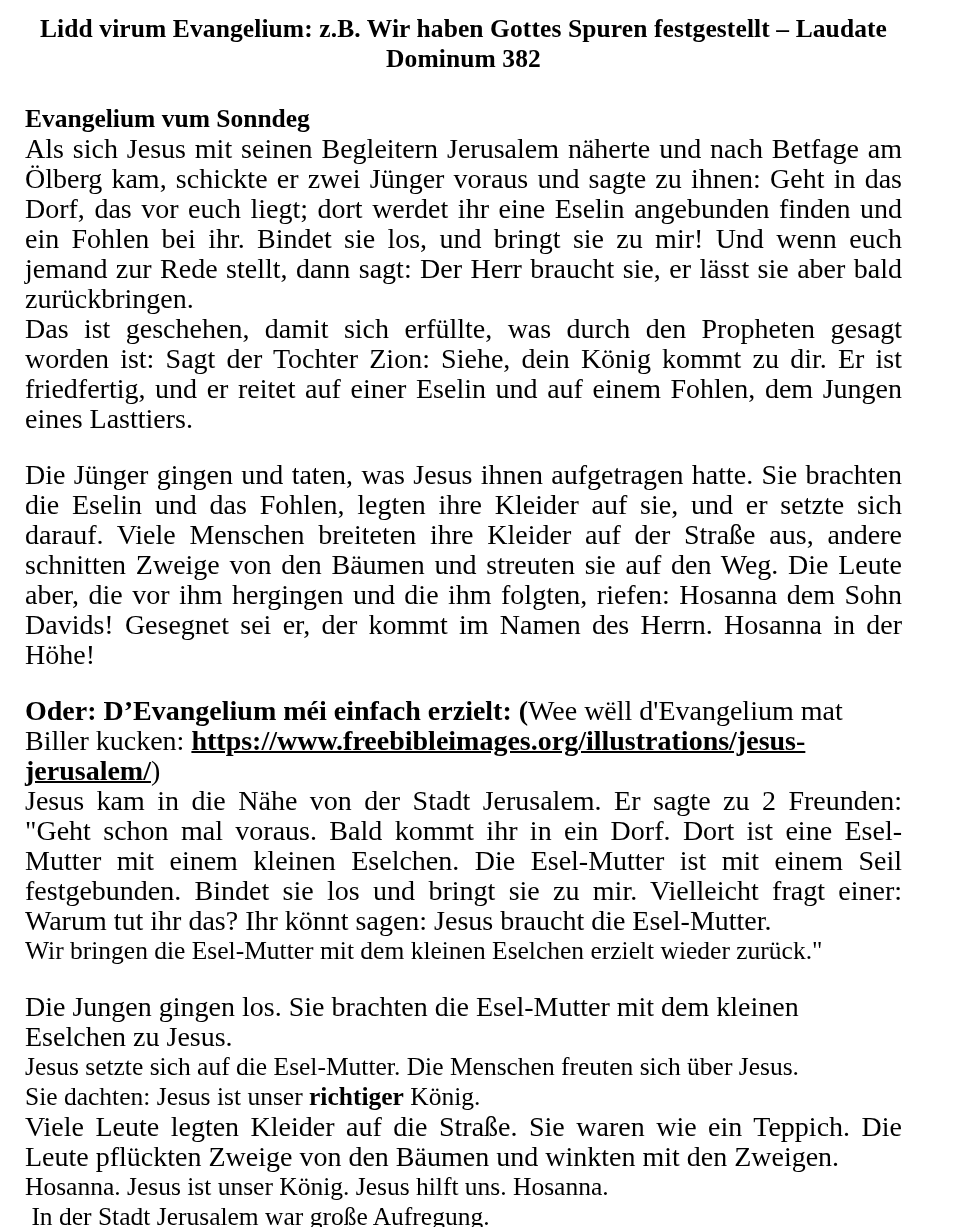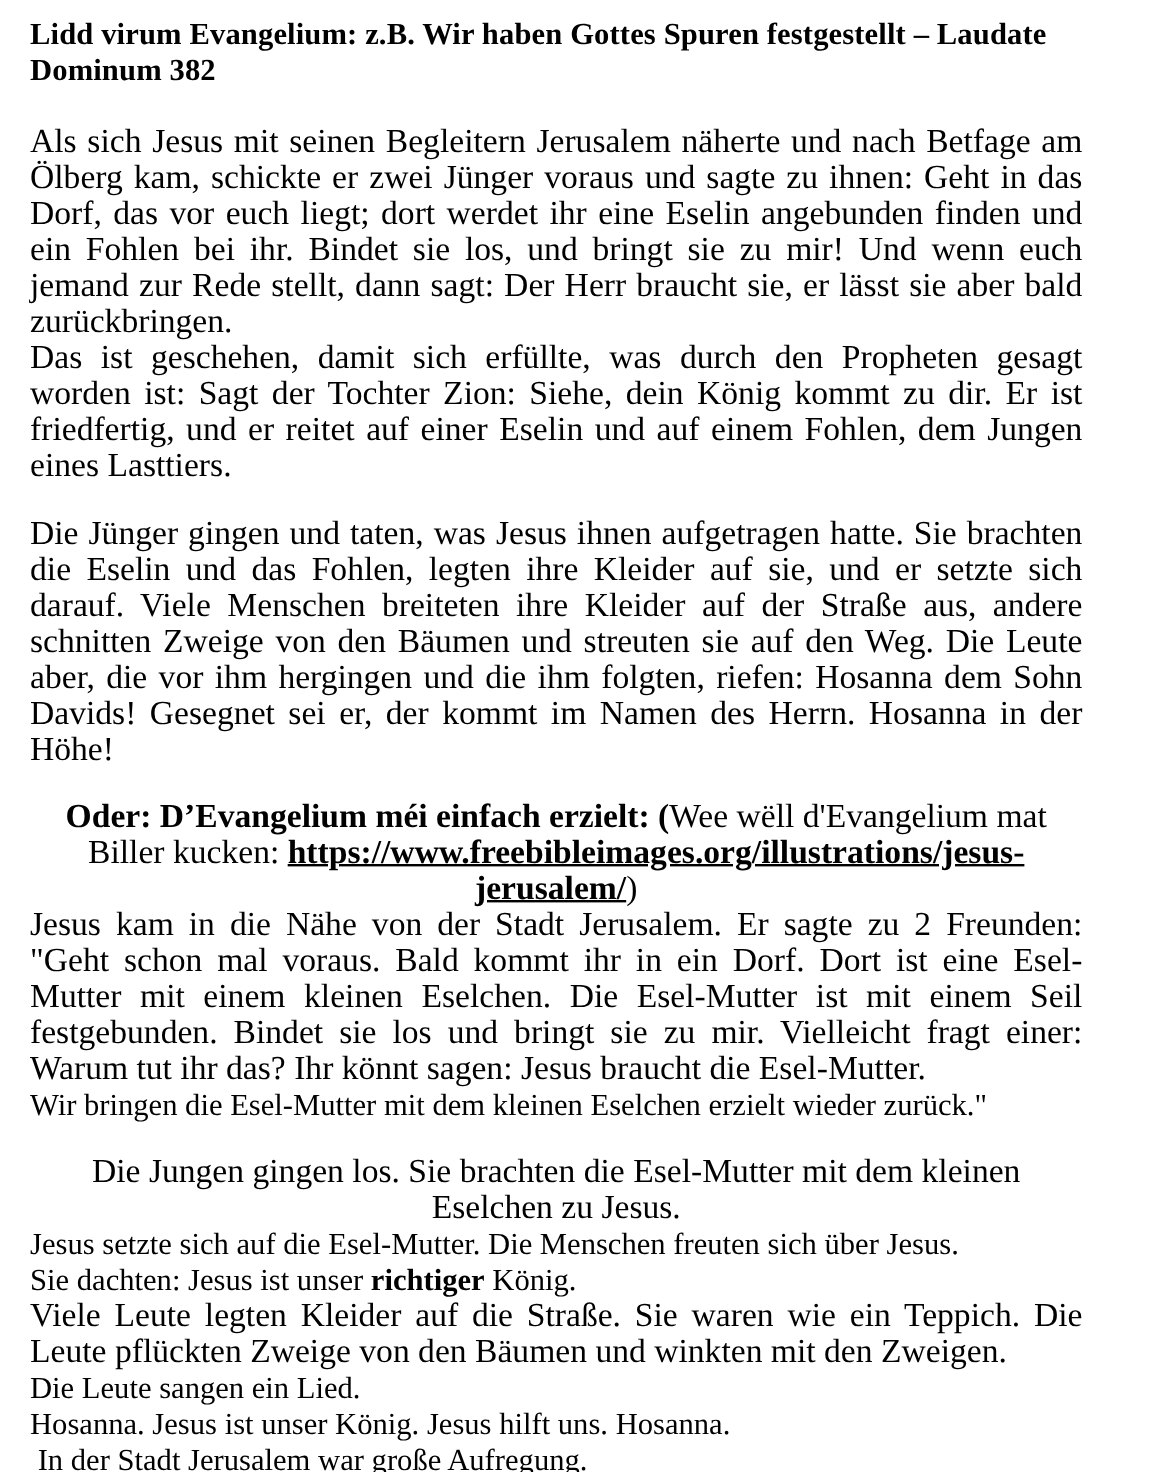--- a/index.html
+++ b/index.html
@@ -18,41 +18,41 @@
   .page {
     box-sizing: border-box;
     width: 962px;
     height: 1227px;
     padding: 14px 60px 0 25px;
   }
   .doc-title {
     font-size: 25.5px;
     font-weight: bold;
     line-height: 29.5px;
-    text-align: left;
+    text-align: center;
     margin: 0 0 2px 0;
     letter-spacing: 0.1px;
   }
   .spacer-sm { height: 29px; }
   .spacer-xs { height: 26px; }
   .section-heading {
     font-size: 25.5px;
     font-weight: bold;
     line-height: 30px;
     margin: 0;
   }
   p.body {
     font-size: 28px;
     line-height: 30px;
     margin: 0;
     text-align: justify;
     text-justify: inter-word;
     hyphens: none;
   }
-  p.body.left { text-align: center; }
+  p.body.left { text-align: left; }
   .line {
     font-size: 25.5px;
     line-height: 30px;
     margin: 0;
     text-align: left;
     white-space: pre-wrap;
   }
   .b { font-weight: bold; }
   .url-link {
     font-weight: bold;
@@ -63,20 +63,21 @@
 </style>
 </head>
 <body>
 
 <div class="page">
 
   <h1 class="doc-title">Lidd virum Evangelium: z.B. Wir haben Gottes Spuren festgestellt – Laudate Dominum 382</h1>
 
   <div class="spacer-sm"></div>
 
+  <div class="section-heading">Evangelium vum Sonndeg</div>
 
 
   <p class="body">Als sich Jesus mit seinen Begleitern Jerusalem näherte und nach Betfage am Ölberg kam, schickte er zwei Jünger voraus und sagte zu ihnen: Geht in das Dorf, das vor euch liegt; dort werdet ihr eine Eselin angebunden finden und ein Fohlen bei ihr. Bindet sie los, und bringt sie zu mir! Und wenn euch jemand zur Rede stellt, dann sagt: Der Herr braucht sie, er lässt sie aber bald zurückbringen.</p>
 
   <p class="body">Das ist geschehen, damit sich erfüllte, was durch den Propheten gesagt worden ist: Sagt der Tochter Zion: Siehe, dein König kommt zu dir. Er ist friedfertig, und er reitet auf einer Eselin und auf einem Fohlen, dem Jungen eines Lasttiers.</p>
 
   <div class="spacer-xs"></div>
 
   <p class="body">Die Jünger gingen und taten, was Jesus ihnen aufgetragen hatte. Sie brachten die Eselin und das Fohlen, legten ihre Kleider auf sie, und er setzte sich darauf. Viele Menschen breiteten ihre Kleider auf der Straße aus, andere schnitten Zweige von den Bäumen und streuten sie auf den Weg. Die Leute aber, die vor ihm hergingen und die ihm folgten, riefen: Hosanna dem Sohn Davids! Gesegnet sei er, der kommt im Namen des Herrn. Hosanna in der Höhe!</p>
 
@@ -92,19 +93,18 @@
   <div class="spacer-xs"></div>
 
   <p class="body left">Die Jungen gingen los. Sie brachten die Esel-Mutter mit dem kleinen Eselchen zu Jesus.</p>
 
   <div class="line">Jesus setzte sich auf die Esel-Mutter. Die Menschen freuten sich über Jesus.</div>
 
   <div class="line"><span>Sie dachten: Jesus ist unser </span><span class="b">richtiger</span><span> König.</span></div>
 
   <p class="body">Viele Leute legten Kleider auf die Straße. Sie waren wie ein Teppich. Die Leute pflückten Zweige von den Bäumen und winkten mit den Zweigen.</p>
 
-  <div class="line">Die Leute sangen ein Lied.</div>
 
   <div class="line">Hosanna. Jesus ist unser König. Jesus hilft uns. Hosanna.</div>
 
   <div class="line"> In der Stadt Jerusalem war große Aufregung.</div>
 
 </div>
 
 </body></html>

